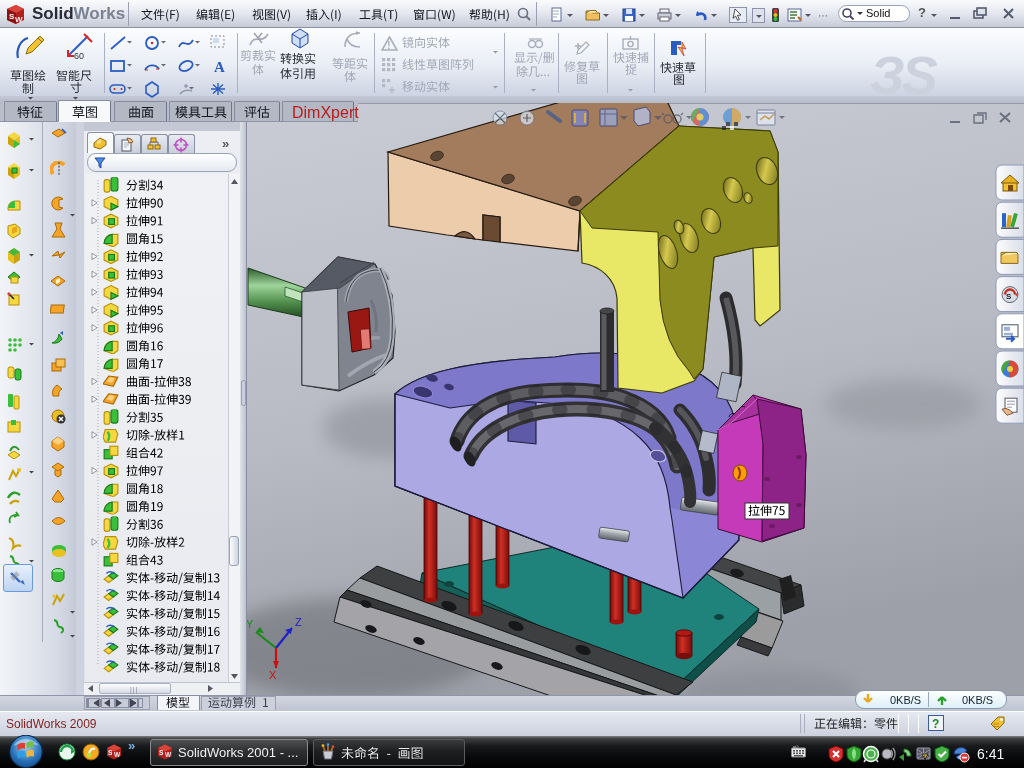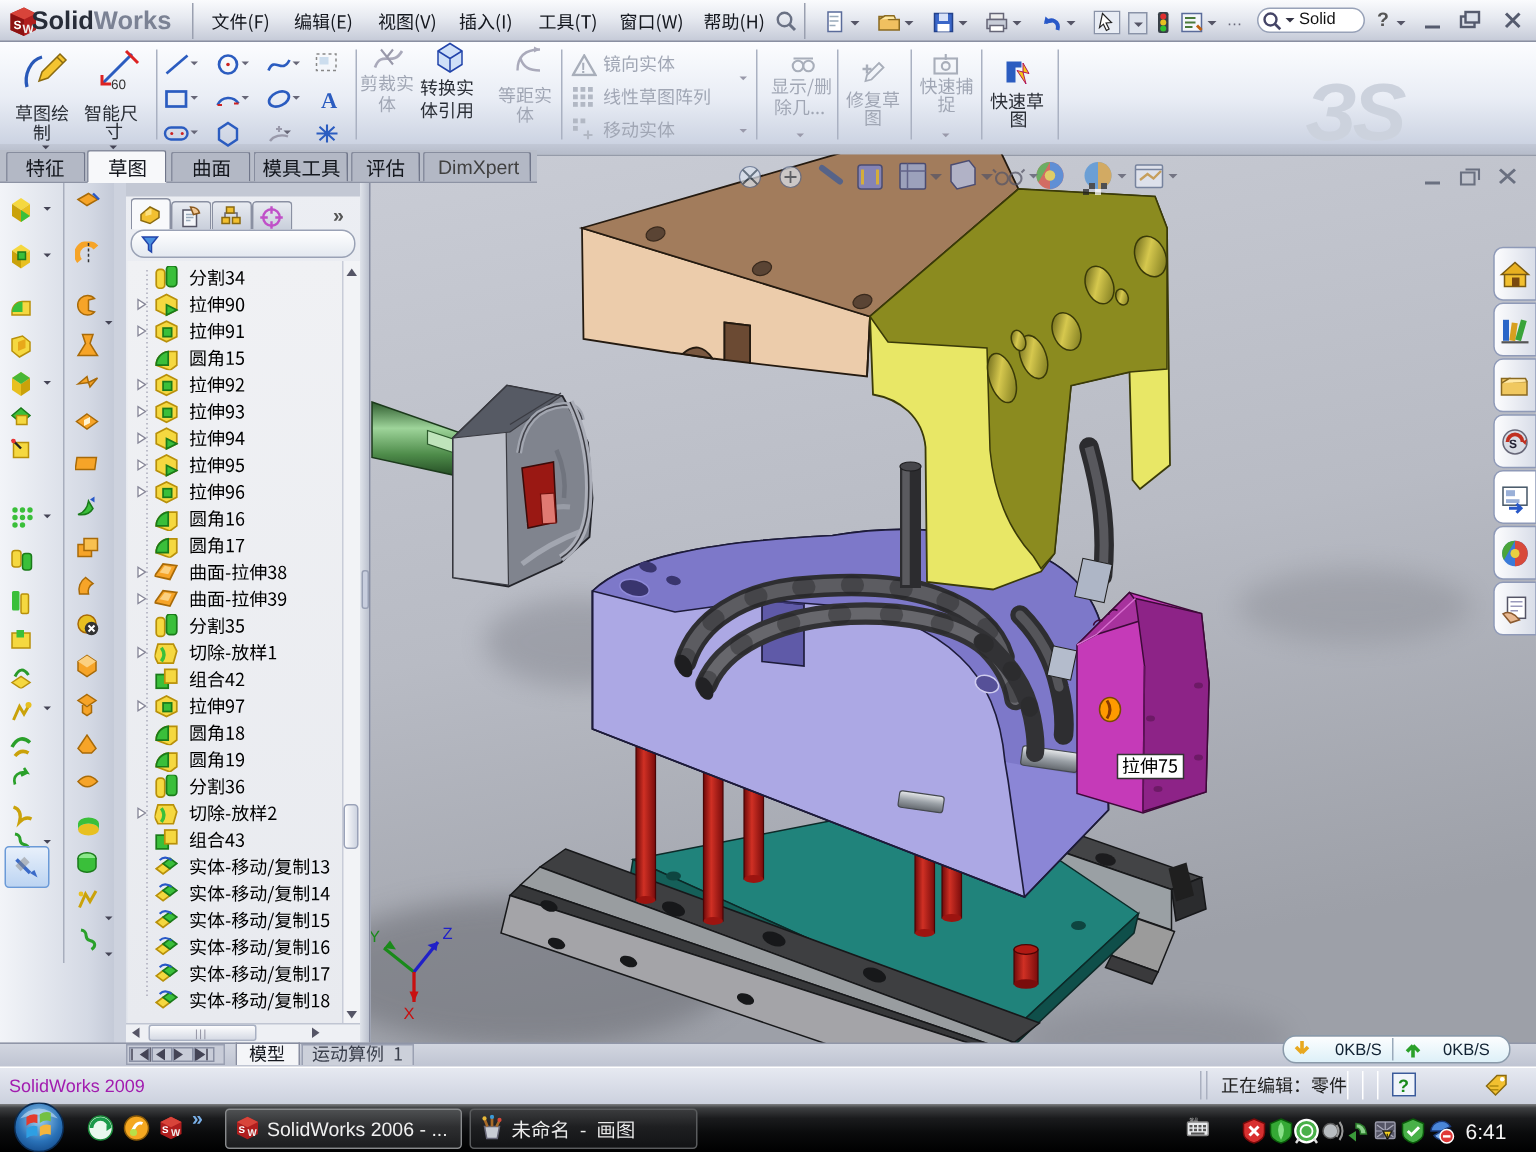--- a/index.html
+++ b/index.html
@@ -9,21 +9,21 @@
 <div class="abs" style="left:0;top:0;width:1024px;height:28px;background:linear-gradient(#fafbfd,#e6e9f0 45%,#c6cbd8);border-bottom:1px solid #8a90a2"></div>
 <div class="abs" style="left:128px;top:2px;width:1px;height:24px;background:#9aa0b0"></div>
 <div class="abs" style="left:536px;top:2px;width:1px;height:24px;background:#9aa0b0"></div>
 <svg class="abs" style="left:4px;top:3px" width="23" height="23" viewBox="0 0 23 23">
  <polygon points="3,6 12,2 20,6 20,17 12,21 3,17" fill="#b01e1e"></polygon>
  <polygon points="3,6 12,2 20,6 12,10" fill="#d8443a"></polygon>
  <polygon points="3,6 12,10 12,21 3,17" fill="#8c1212"></polygon>
  <text x="5" y="16" font-size="8" font-weight="bold" fill="#fff" font-family="Liberation Sans">S</text>
  <text x="11" y="19" font-size="8" font-weight="bold" fill="#eee" font-family="Liberation Sans">W</text>
 </svg>
-<div class="abs" style="left:21px;top:4px;font-size:17px;font-weight:bold;color:#272c38;letter-spacing:0px">Solid<span style="color:#7b8294">Works</span></div>
+<div class="abs" style="left:32px;top:4px;font-size:17px;font-weight:bold;color:#272c38;letter-spacing:0px">Solid<span style="color:#7b8294">Works</span></div>
 <svg class="abs" style="left:516px;top:6px" width="16" height="16" viewBox="0 0 16 16">
     <circle cx="7" cy="7" r="4.5" fill="none" stroke="#6a7184" stroke-width="1.6"></circle>
     <path d="M10 10 l4 4" stroke="#6a7184" stroke-width="2"></path>
   </svg>
 <svg class="abs" style="left:548px;top:7px" width="18" height="16" viewBox="0 0 18 16">
     <rect x="4" y="1" width="9" height="13" fill="#fff" stroke="#5a6b9a"></rect>
     <path d="M5 4h6M5 7h6M5 10h4" stroke="#9ab" stroke-width="1" fill="none"></path>
   </svg>
 <svg class="abs" style="left:584px;top:7px" width="18" height="16" viewBox="0 0 18 16">
     <path d="M2 4 l5 0 1.5 2 7 0 0 7 -13.5 0z" fill="#f0c060" stroke="#8a6a20"></path>
@@ -264,21 +264,21 @@
 <svg class="abs" style="left:72px;top:96px" width="7" height="5">
     <path d="M1 1 l2.5 2.5 2.5-2.5z" fill="#445"></path>
   </svg>
 <div class="abs" style="left:0;top:100px;width:358px;height:22px;background:#b8bdc9;border-bottom:1px solid #8d93a4;z-index:4"></div>
 <div class="abs" style="left:4px;height:20px;top:101px;z-index:4;width:53px;background:#b3b8c5;border-left:1px solid #878d9e;border-top:1px solid #878d9e;border-right:1px solid #70768a;border-radius:2px 2px 0 0"></div>
 <div class="abs" style="left:58px;border-bottom:1px solid #f7f8fa;height:22px;top:100px;z-index:4;width:53px;background:#f7f8fa;border-left:1px solid #878d9e;border-top:1px solid #878d9e;border-right:1px solid #70768a;border-radius:2px 2px 0 0"></div>
 <div class="abs" style="left:114px;height:20px;top:101px;z-index:4;width:53px;background:#b3b8c5;border-left:1px solid #878d9e;border-top:1px solid #878d9e;border-right:1px solid #70768a;border-radius:2px 2px 0 0"></div>
 <div class="abs" style="left:169px;height:20px;top:101px;z-index:4;width:63px;background:#b3b8c5;border-left:1px solid #878d9e;border-top:1px solid #878d9e;border-right:1px solid #70768a;border-radius:2px 2px 0 0"></div>
 <div class="abs" style="left:234px;height:20px;top:101px;z-index:4;width:46px;background:#b3b8c5;border-left:1px solid #878d9e;border-top:1px solid #878d9e;border-right:1px solid #70768a;border-radius:2px 2px 0 0"></div>
 <div class="abs" style="left:282px;height:20px;top:101px;z-index:4;width:72px;background:#b3b8c5;border-left:1px solid #878d9e;border-top:1px solid #878d9e;border-right:1px solid #70768a;border-radius:2px 2px 0 0"></div>
-<div class="abs" style="left:292px;top:104px;font-size:13px;color:#404040;z-index:4">DimXpert</div>
+<div class="abs" style="left:292px;top:104px;font-size:16px;color:#b91c1c;z-index:4">DimXpert</div>
 <svg class="abs" style="left:240px;top:103px" width="784" height="593" viewBox="0 0 784 593">
 <defs>
 <linearGradient id="vbg" x1="0" y1="0" x2="0.25" y2="1">
  <stop offset="0" stop-color="#c9ccd5"></stop>
         <stop offset="0.55" stop-color="#b8bbc4"></stop>
         <stop offset="1" stop-color="#9da0a8"></stop>
 </linearGradient>
 <linearGradient id="gold" x1="0" y1="0" x2="1" y2="1">
  <stop offset="0" stop-color="#4e4e0c"></stop>
         <stop offset="0.45" stop-color="#d6c84e"></stop>
@@ -867,21 +867,21 @@
       <rect x="0.5" y="0.5" width="13" height="9"></rect>
       <rect x="15.5" y="0.5" width="13" height="9"></rect>
       <rect x="29.5" y="0.5" width="13" height="9"></rect>
       <rect x="43.5" y="0.5" width="13" height="9"></rect>
     </g>
 </svg>
 <div class="abs" style="left:157px;top:695px;width:43px;height:15px;background:#f4f5f8;border:1px solid #888da0;border-bottom:none"></div>
 <div class="abs" style="left:201px;top:696px;width:75px;height:14px;background:#ccd0da;border:1px solid #9aa0b2;border-bottom:none"></div>
 
 <div class="abs" style="left:0;top:711px;width:1024px;height:25px;background:linear-gradient(#e6e9f1,#ccd1de);border-top:1px solid #fff"></div>
-<div class="abs" style="left:6px;top:717px;font-size:12px;color:#a21caf">SolidWorks 2009</div>
+<div class="abs" style="left:6px;top:717px;font-size:12px;color:#7f1d1d">SolidWorks 2009</div>
 <div class="abs" style="left:800px;top:714px;width:1px;height:19px;background:#aab0c0"></div>
 <div class="abs" style="left:804px;top:714px;width:1px;height:19px;background:#aab0c0"></div>
 <div class="abs" style="left:898px;top:714px;width:1px;height:19px;background:#fff"></div>
 <div class="abs" style="left:908px;top:714px;width:1px;height:19px;background:#fff"></div>
 <div class="abs" style="left:918px;top:714px;width:1px;height:19px;background:#fff"></div>
 <div class="abs" style="left:928px;top:715px;width:16px;height:16px;background:#f0f4fa;border:1px solid #3a5a9a"></div>
 <div class="abs" style="left:932px;top:717px;font-size:12px;font-weight:bold;color:#1a8a1a">?</div>
 <svg class="abs" style="left:988px;top:714px" width="20" height="18" viewBox="0 0 20 18">
     <path d="M3 10 L10 3 h6 v6 L9 16z" fill="#f2c030" stroke="#8a6a10"></path>
     <circle cx="13.5" cy="5.5" r="1.5" fill="#fff"></circle>
@@ -934,21 +934,21 @@
     <text x="9" y="14" font-size="6.5" font-weight="bold" fill="#eee">W</text>
   </svg>
 <div class="abs" style="left:128px;top:738px;font-size:13px;font-weight:bold;color:#7ab0e8">»</div>
 <div class="abs" style="left:150px;top:739px;width:158px;height:27px;background:linear-gradient(#4e5052,#2e2f31 45%,#1c1d1f);border:1px solid #888a8c;border-radius:3px"></div>
 <svg class="abs" style="left:156px;top:743px" width="18" height="18" viewBox="0 0 18 18">
     <polygon points="2,5 9,1.5 16,5 16,13 9,16.5 2,13" fill="#b01e1e"></polygon>
     <polygon points="2,5 9,1.5 16,5 9,8.5" fill="#d8443a"></polygon>
     <text x="3" y="12" font-size="6.5" font-weight="bold" fill="#fff">S</text>
     <text x="9" y="14" font-size="6.5" font-weight="bold" fill="#eee">W</text>
   </svg>
-<div class="abs" style="left:178px;top:745px;font-size:13px;color:#f0f0f0">SolidWorks 2006 - ...</div>
+<div class="abs" style="left:178px;top:745px;font-size:13px;color:#f0f0f0">SolidWorks 2001 - ...</div>
 <div class="abs" style="left:313px;top:739px;width:152px;height:27px;background:linear-gradient(#3a3b3d,#1e1f21 45%,#121315);border:1px solid #5a5c5e;border-radius:3px"></div>
 <svg class="abs" style="left:319px;top:743px" width="18" height="18" viewBox="0 0 18 18">
     <path d="M4 8 h10 l-1.5 8 h-7z" fill="#c8ccd4" stroke="#667"></path>
     <path d="M6 8 l-2 -5 M9 8 l0 -6 M12 8 l2 -4" stroke="#a86a28" stroke-width="1.8"></path>
     <circle cx="4" cy="2.6" r="1.4" fill="#e8b838"></circle>
     <circle cx="9" cy="1.6" r="1.4" fill="#3a9ad8"></circle>
     <circle cx="14" cy="3.6" r="1.4" fill="#d84838"></circle>
   </svg>
 <svg class="abs" style="left:791px;top:745px" width="15" height="14" viewBox="0 0 15 14">
     <rect x="0.5" y="3" width="14" height="9" rx="1" fill="#e8eaec" stroke="#888"></rect>

